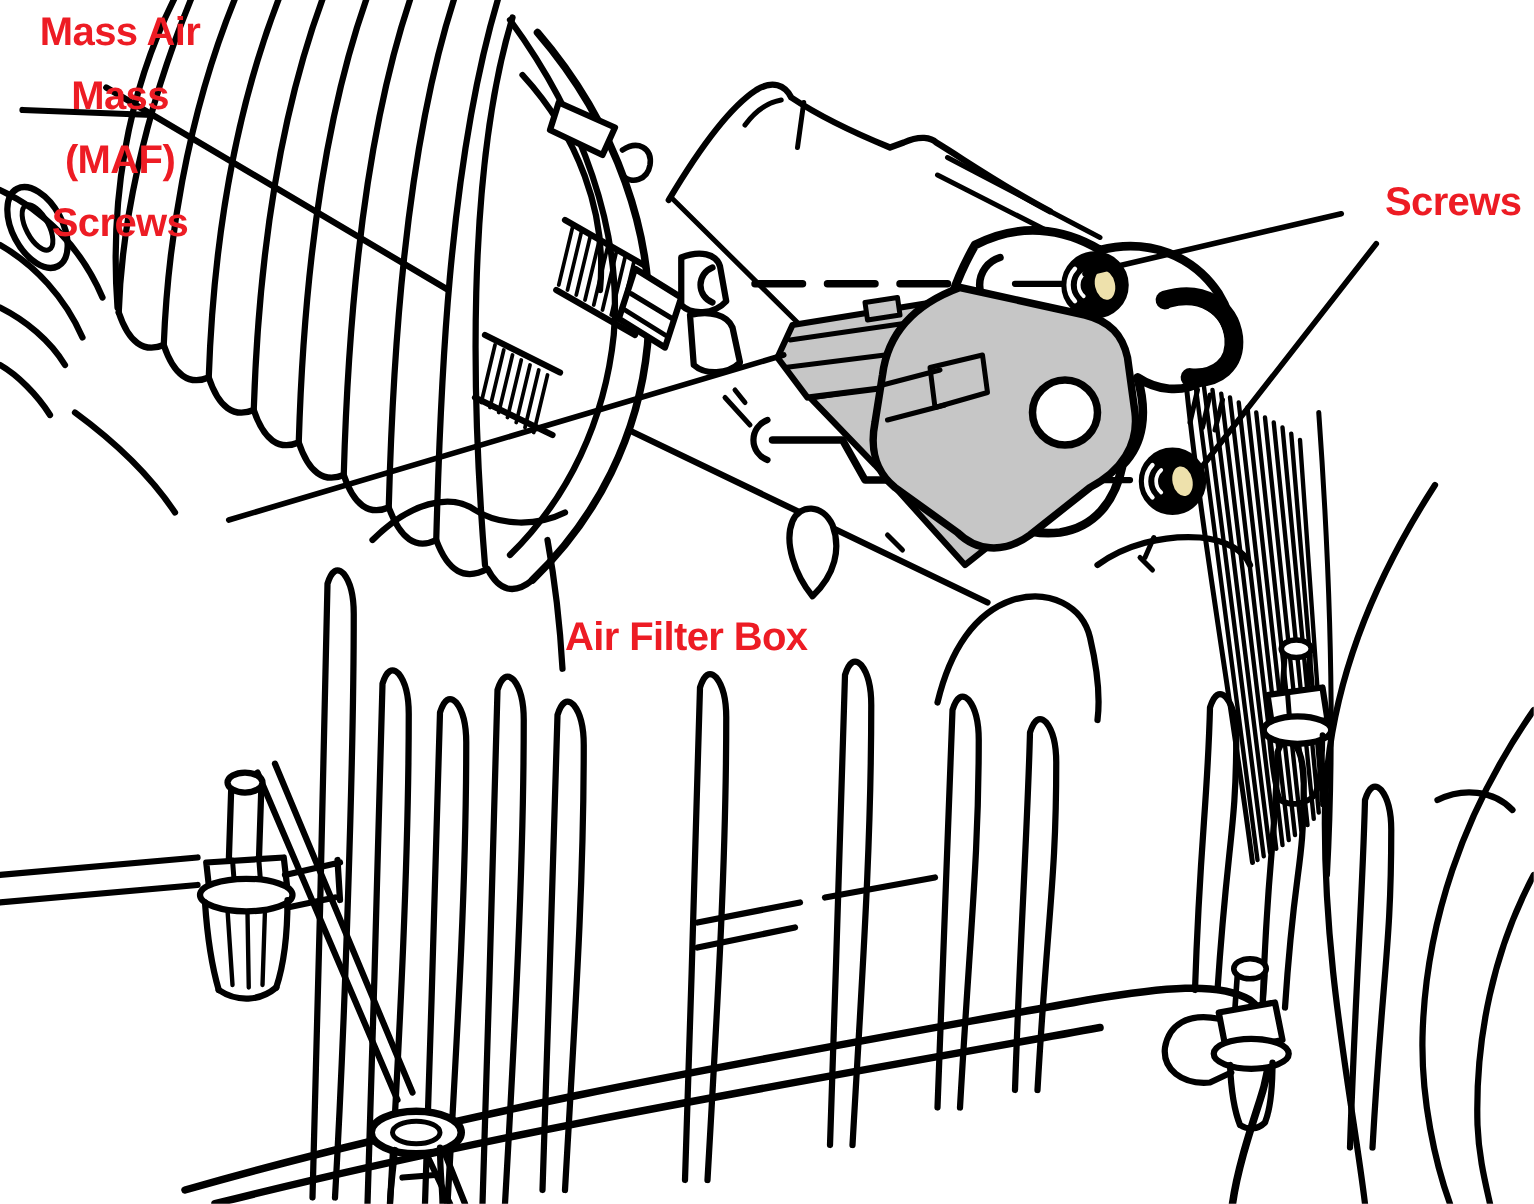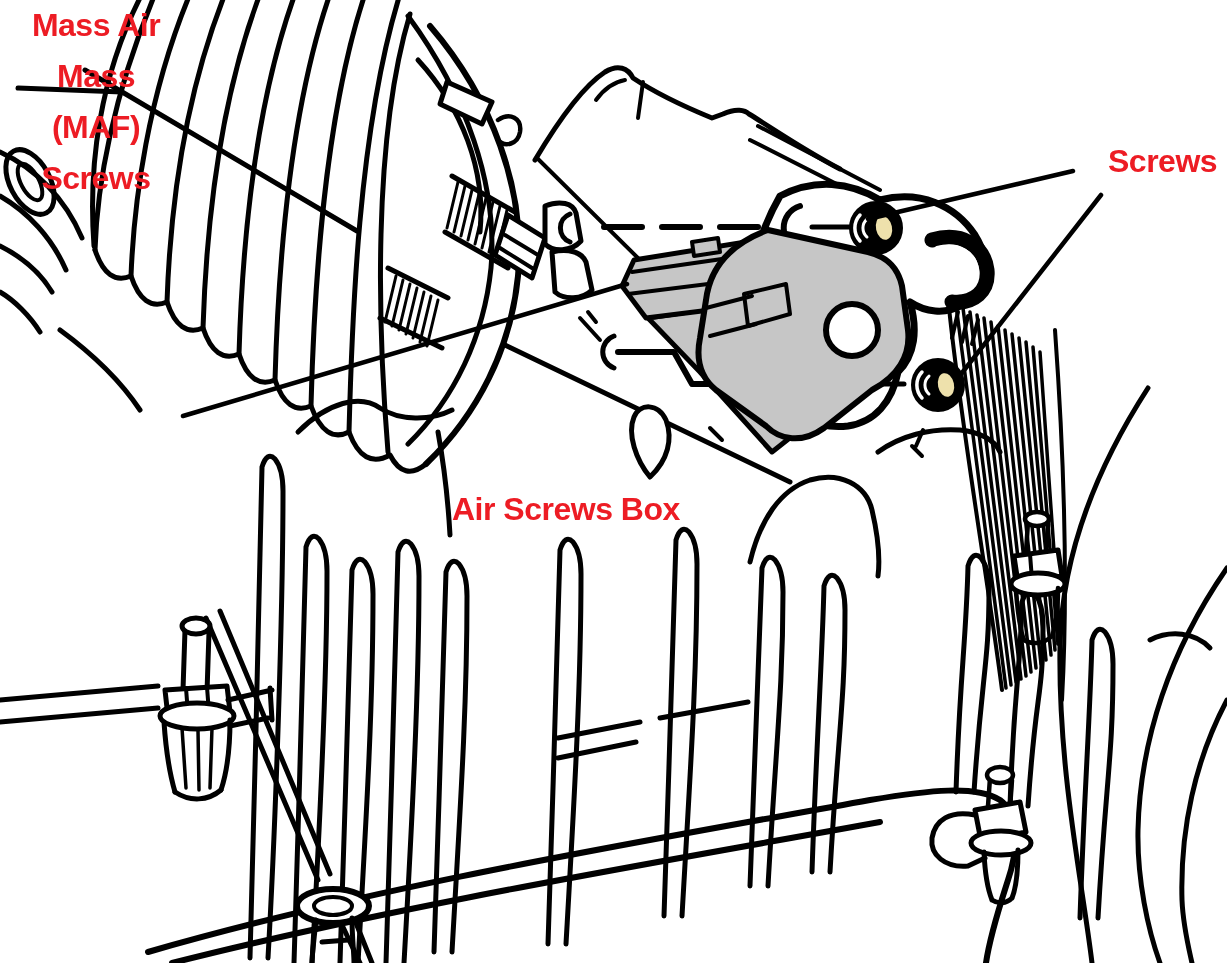--- a/index.html
+++ b/index.html
@@ -220,15 +220,15 @@
   </g>
 </svg>
 
 <div class="label center" style="left:0;top:356;width:192px;">
   <div>Mass Air</div>
   <div>Mass</div>
   <div>(MAF)</div>
   <div>Screws</div>
 </div>
 
-<div class="label" style="left:452px;top:484px;">Air Screws Box</div>
+<div class="label" style="left:452px;top:484px;">Air Filter Box</div>
 
 <div class="label" style="left:1076px;top:136px;margin-left:32px;">Screws</div>
 
 </body></html>

